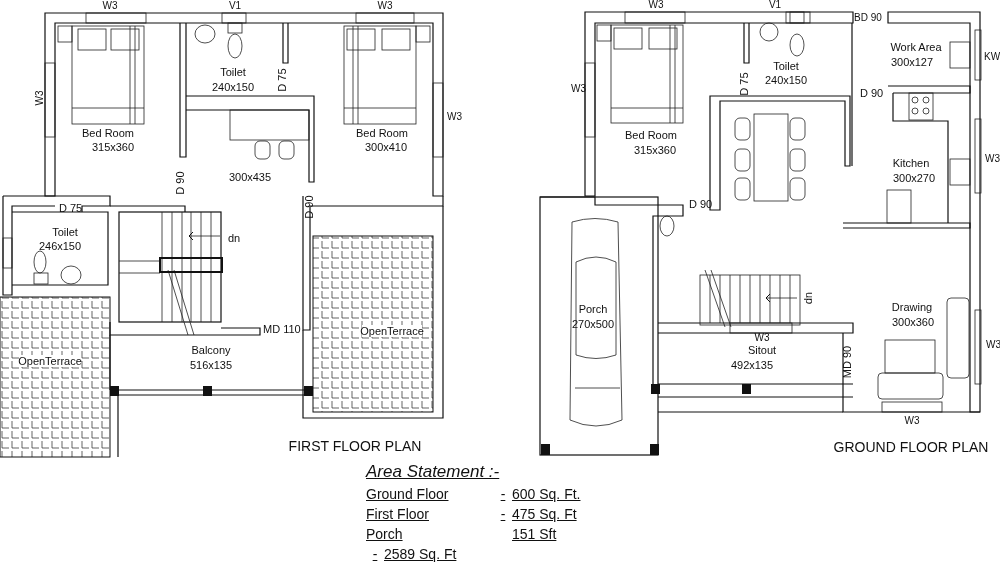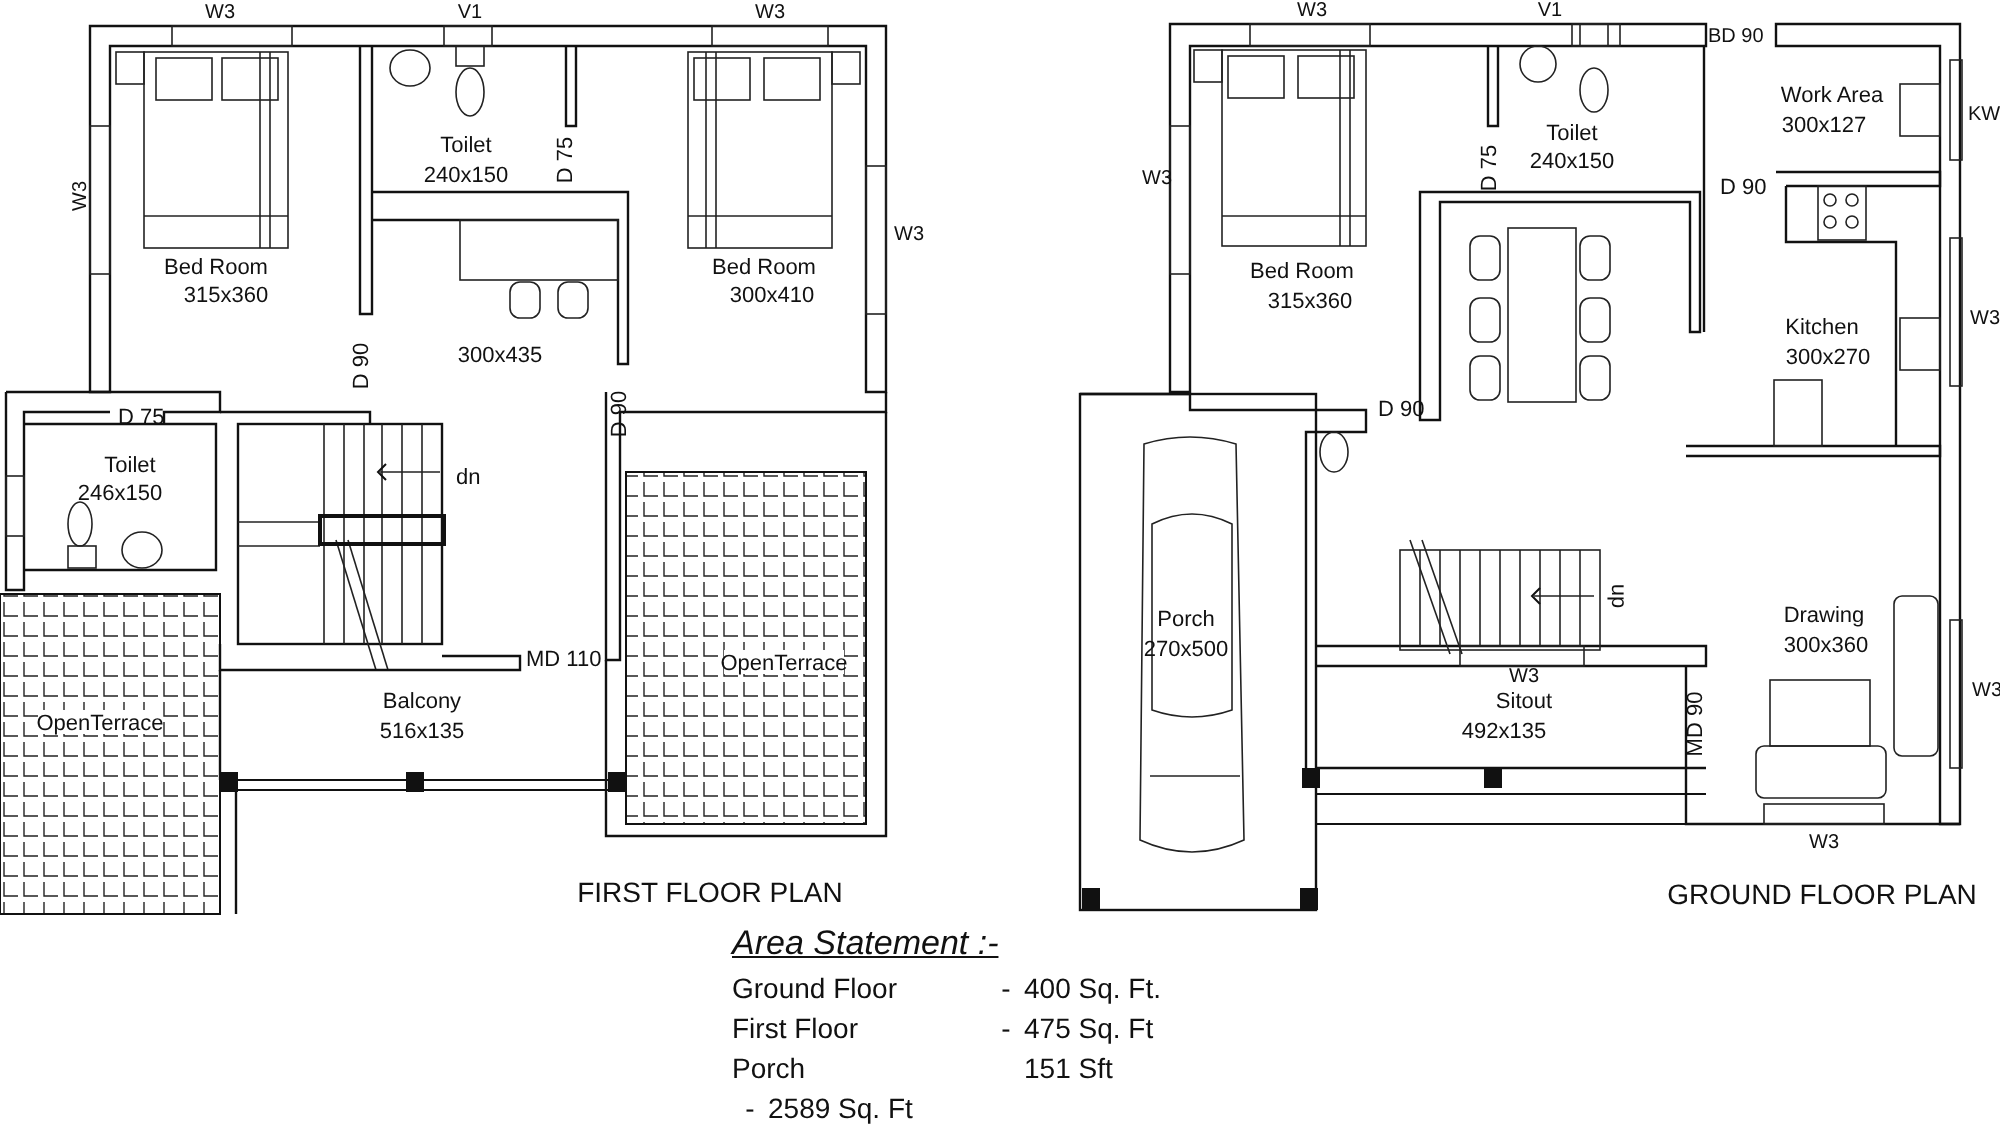--- a/index.html
+++ b/index.html
@@ -3,21 +3,21 @@
 <meta charset="utf-8">
 <style>
   html,body{margin:0;padding:0;background:#ffffff;}
   body{width:1000px;height:568px;position:relative;overflow:hidden;font-family:"Liberation Sans",sans-serif;color:#111;}
   svg{position:absolute;left:0;top:0;}
   .lbl{font-family:"Liberation Sans",sans-serif;font-size:11px;fill:#111;}
   .lbl-sm{font-family:"Liberation Sans",sans-serif;font-size:10px;fill:#111;}
   .title{font-family:"Liberation Sans",sans-serif;font-size:14px;fill:#111;}
   .area{position:absolute;left:366px;top:462px;font-size:14px;line-height:20px;}
   .area .hd{font-style:italic;font-size:17px;text-decoration:underline;margin-bottom:2px;}
-  .area .row{display:flex;}
+  .area .row{display:flex;text-decoration:underline;}
   .area .c1{width:128px;}
   .area .c2{width:18px;text-align:center;}
   .wall{fill:none;stroke:#111;stroke-width:1.2;}
   .thin{fill:none;stroke:#222;stroke-width:0.8;}
   .col{fill:#111;}
 </style>
 </head>
 <body>
 
 <svg width="1000" height="568" viewBox="0 0 1000 568">
@@ -258,21 +258,21 @@
     <text class="lbl-sm" x="912" y="424" text-anchor="middle">W3</text>
     <text class="title" x="911" y="452" text-anchor="middle">GROUND FLOOR PLAN</text>
   </g>
 </svg>
 
 <div class="area">
   <div class="hd">Area Statement :-</div>
   <div class="row">
     <span class="c1">Ground Floor</span>
     <span class="c2">-</span>
-    <span>400 Sq. Ft.</span>
+    <span>600 Sq. Ft.</span>
   </div>
   <div class="row">
     <span class="c1">First Floor</span>
     <span class="c2">-</span>
     <span>475 Sq. Ft</span>
   </div>
   <div class="row">
     <span class="c1">Porch</span>
     <span class="c2"></span>
     <span>151 Sft</span>

